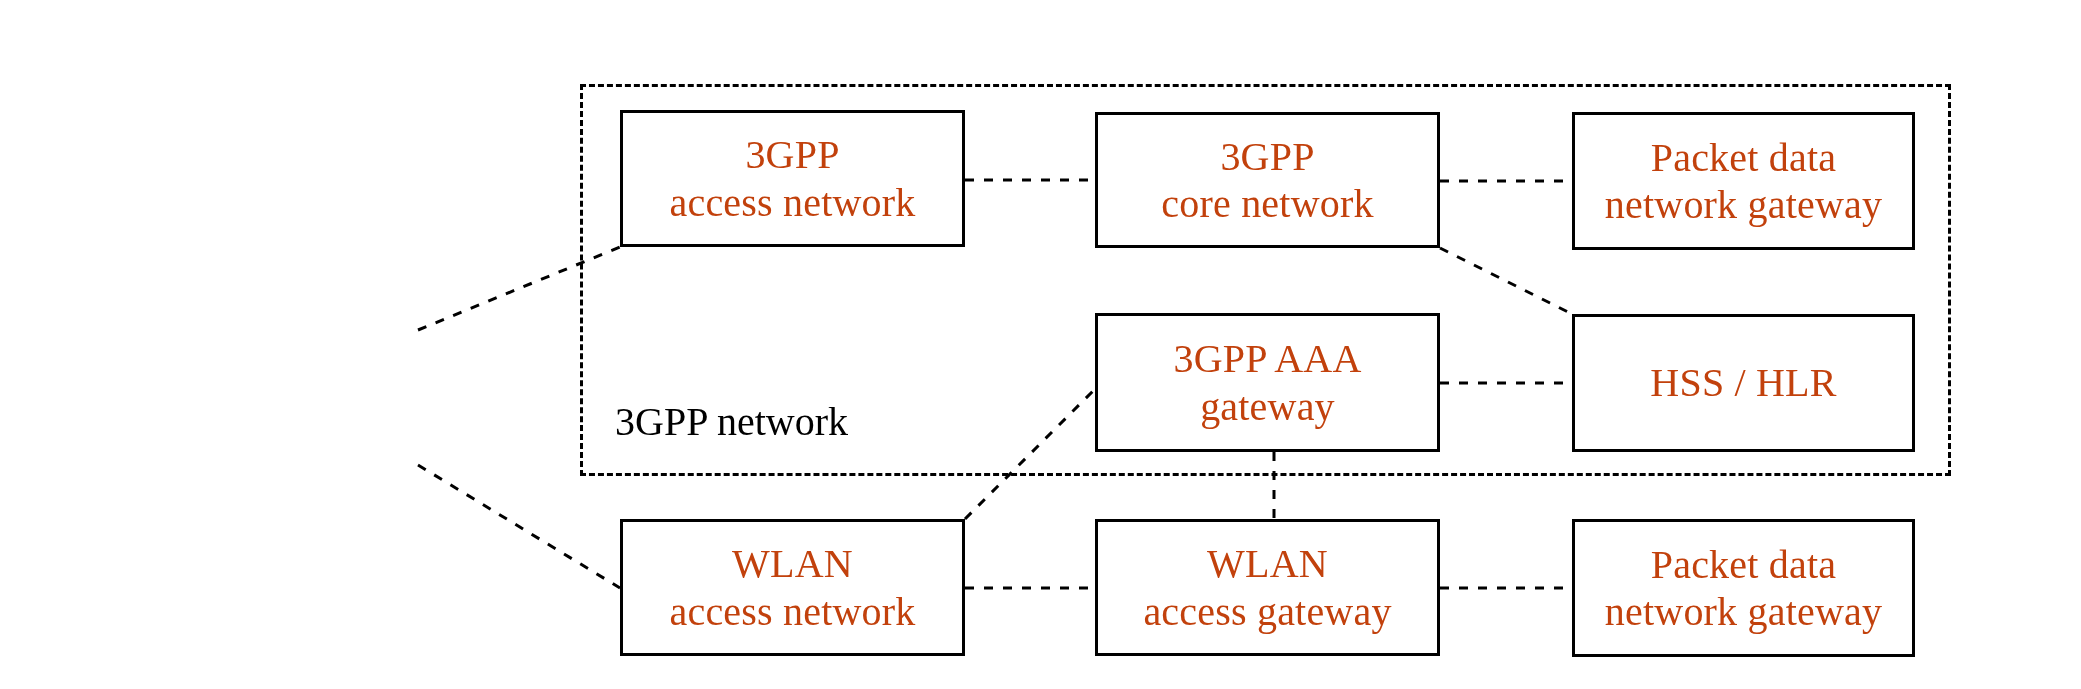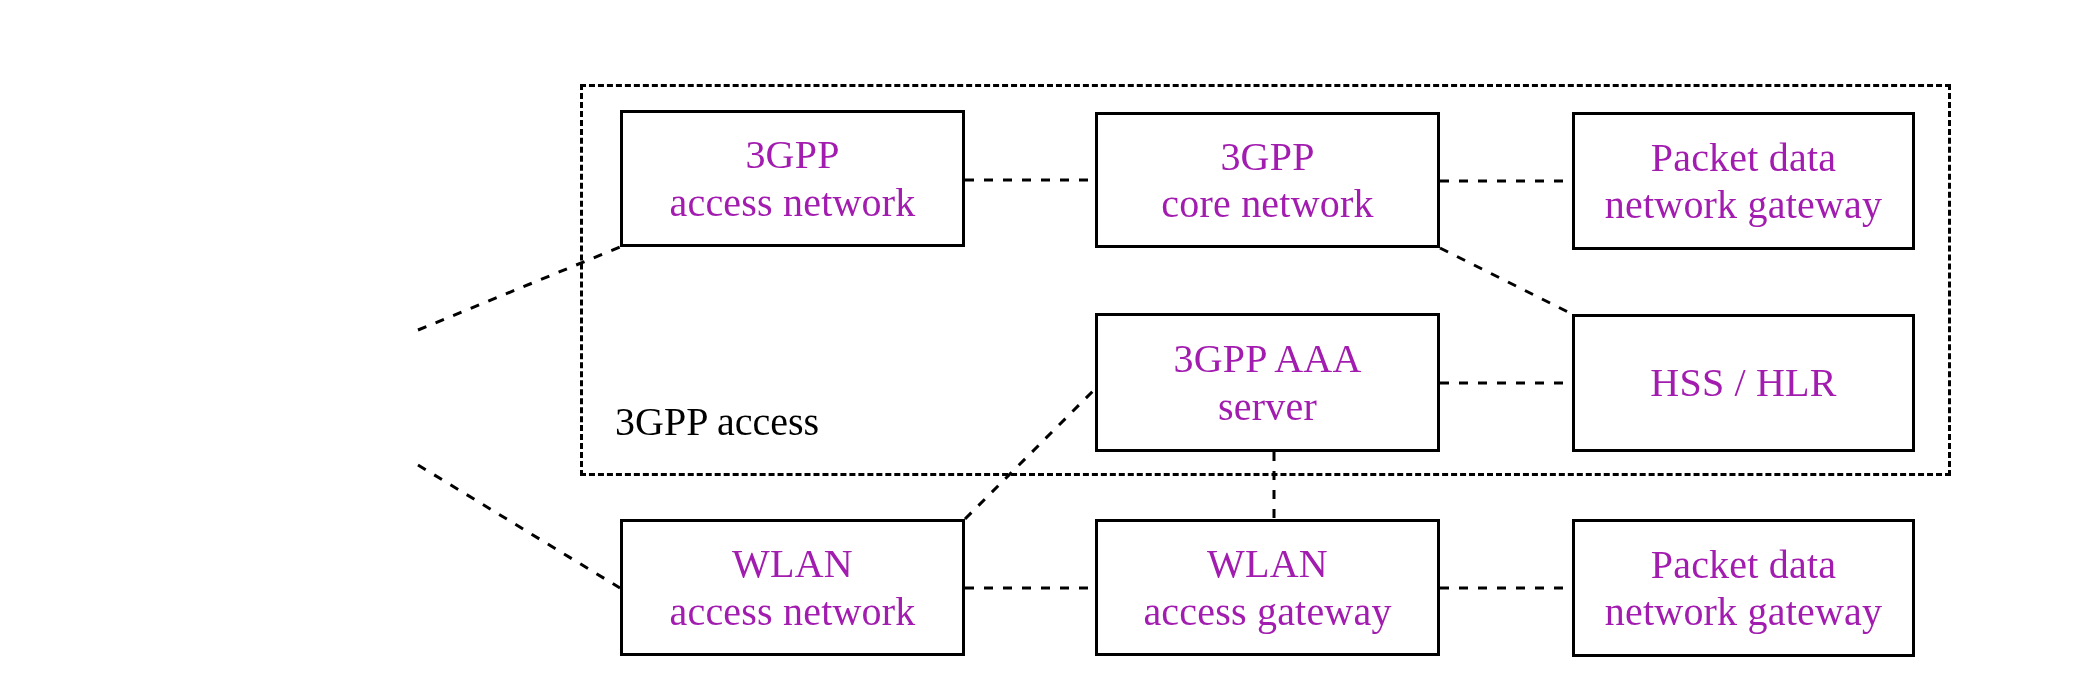--- a/index.html
+++ b/index.html
@@ -27,21 +27,21 @@
   .node-box {
     position: absolute;
     box-sizing: border-box;
     border: 3px solid #000000;
     background: #ffffff;
     display: flex;
     align-items: center;
     justify-content: center;
     text-align: center;
     line-height: 1.18;
-    color: #a21caf;
+    color: #c2410c;
     font-size: 40px;
     letter-spacing: 0.2px;
   }
   .node-box .node-label {
     display: block;
     white-space: pre-line;
     padding: 0 6px;
   }
   .group-label {
     position: absolute;
@@ -71,37 +71,37 @@
       <line x1="1440" y1="248" x2="1572" y2="314" stroke="#000000" stroke-width="3" stroke-dasharray="9 10" stroke-linecap="butt"></line>
       <line x1="1440" y1="383" x2="1572" y2="383" stroke="#000000" stroke-width="3" stroke-dasharray="9 10" stroke-linecap="butt"></line>
       <line x1="965" y1="519" x2="1095" y2="389" stroke="#000000" stroke-width="3" stroke-dasharray="9 10" stroke-linecap="butt"></line>
       <line x1="1274" y1="452" x2="1274" y2="519" stroke="#000000" stroke-width="3" stroke-dasharray="9 10" stroke-linecap="butt"></line>
       <line x1="965" y1="588" x2="1095" y2="588" stroke="#000000" stroke-width="3" stroke-dasharray="9 10" stroke-linecap="butt"></line>
       <line x1="1440" y1="588" x2="1572" y2="588" stroke="#000000" stroke-width="3" stroke-dasharray="9 10" stroke-linecap="butt"></line>
     </svg>
 
   <div class="group-frame" style="left: 580px; top: 84px; width: 1371px; height: 392px; border-color: rgb(0, 0, 0);"></div>
 
-  <div class="group-label" style="left: 615px; top: 398px; color: rgb(0, 0, 0);">3GPP access</div>
+  <div class="group-label" style="left: 615px; top: 398px; color: rgb(0, 0, 0);">3GPP network</div>
 
     <div class="node-box" style="left: 620px; top: 110px; width: 345px; height: 137px;">
       <span class="node-label">3GPP
 access network</span>
     </div>
     <div class="node-box" style="left: 1095px; top: 112px; width: 345px; height: 136px;">
       <span class="node-label">3GPP
 core network</span>
     </div>
     <div class="node-box" style="left: 1572px; top: 112px; width: 343px; height: 138px;">
       <span class="node-label">Packet data
 network gateway</span>
     </div>
     <div class="node-box" style="left: 1095px; top: 313px; width: 345px; height: 139px;">
       <span class="node-label">3GPP AAA
-server</span>
+gateway</span>
     </div>
     <div class="node-box" style="left: 1572px; top: 314px; width: 343px; height: 138px;">
       <span class="node-label">HSS / HLR</span>
     </div>
     <div class="node-box" style="left: 620px; top: 519px; width: 345px; height: 137px;">
       <span class="node-label">WLAN
 access network</span>
     </div>
     <div class="node-box" style="left: 1095px; top: 519px; width: 345px; height: 137px;">
       <span class="node-label">WLAN

